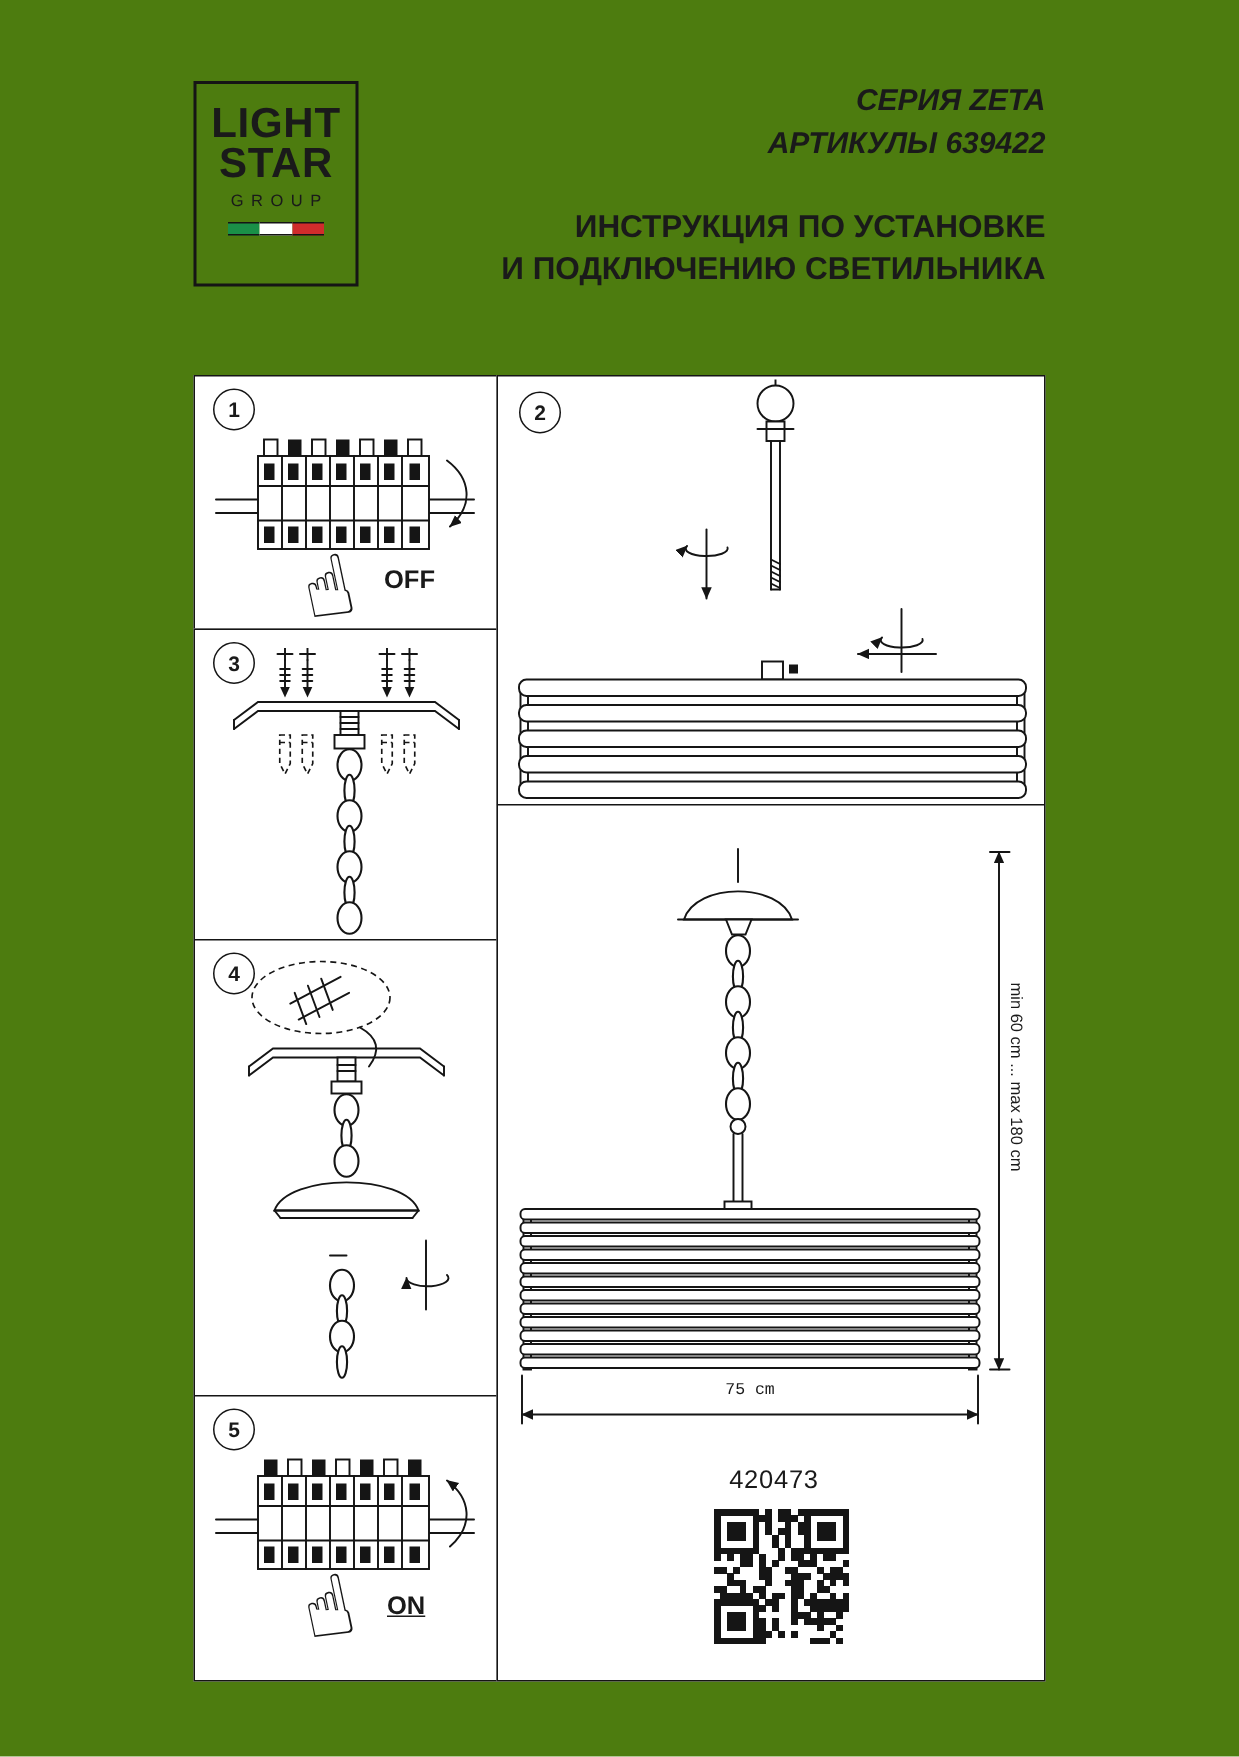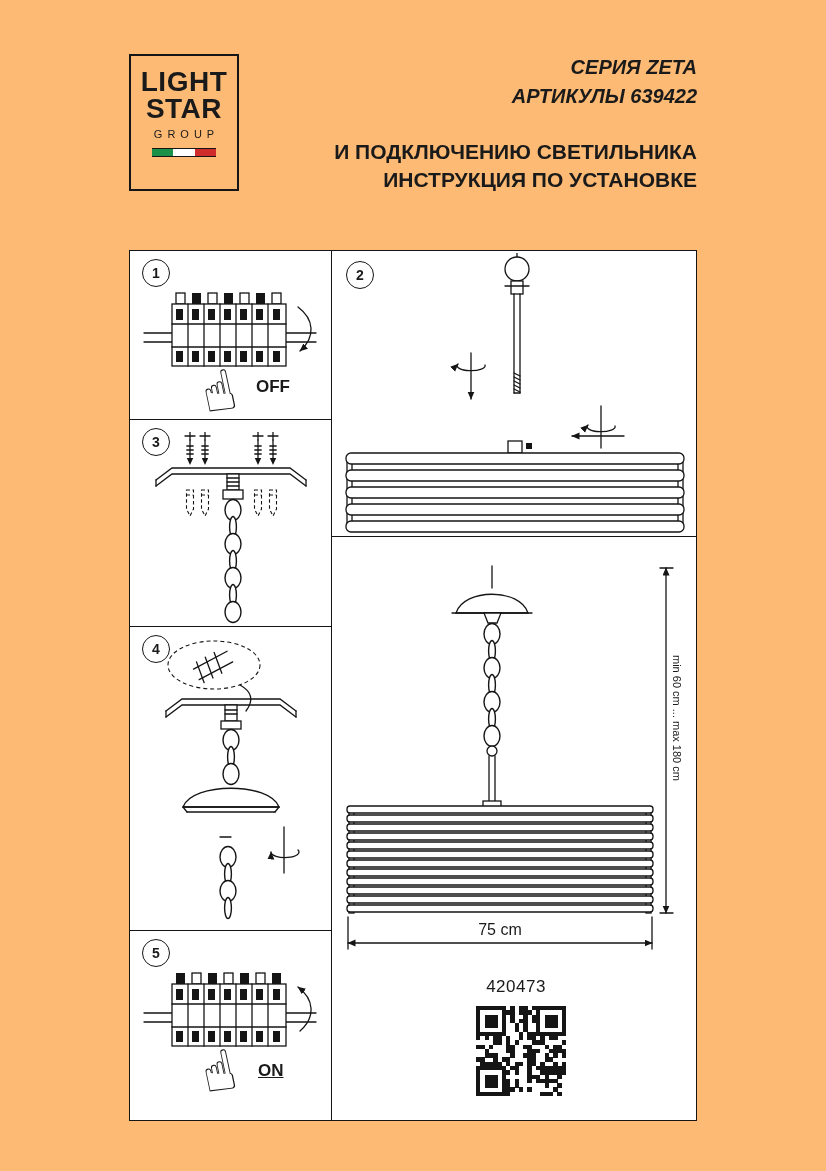--- a/index.html
+++ b/index.html
@@ -1,16 +1,16 @@
 <!DOCTYPE html>
 <html><head>
 <meta charset="utf-8">
 <style>
   html,body{margin:0;padding:0;background:#ffffff;}
-  .page{position:relative;width:826px;height:1171px;background:#fdba74;overflow:hidden;
+  .page{position:relative;width:826px;height:1171px;background:#4d7c0f;overflow:hidden;
         font-family:"Liberation Sans","DejaVu Sans",sans-serif;color:#1a1a1a;}
 
   
   .logo-box{position:absolute;left:129px;top:54px;width:110px;height:137px;
             border:2.5px solid #151515;box-sizing:border-box;text-align:center;padding-top:12px;}
   .logo-word{font-weight:bold;font-size:28px;line-height:0.98;letter-spacing:0.5px;}
   .logo-group{font-size:11px;letter-spacing:5px;margin-top:5px;padding-left:5px;font-weight:500;text-align:center;}
   .flag{width:64px;height:9px;margin:8px auto 0;display:flex;}
   .flag span{flex:1;border-top:1.2px solid #151515;border-bottom:1.2px solid #151515;}
 
@@ -37,21 +37,21 @@
   .lnf{stroke:#151515;fill:#fff;stroke-width:1.3;}
   .blk{fill:#151515;stroke:none;}
   .dsh{stroke:#151515;fill:none;stroke-width:1.1;stroke-dasharray:4 3;}
 
   .switch-label{position:absolute;font-weight:bold;font-size:17px;}
   #p1 .switch-label{left:126px;top:126px;}
   #p5 .switch-label{left:128px;top:130px;text-decoration:underline;}
 
   .dim-v{position:absolute;left:351px;top:118px;font-size:11px;white-space:nowrap;
          transform:rotate(90deg);transform-origin:0 0;}
-  .dim-h{position:absolute;left:103px;top:384px;width:130px;text-align:center;font-size:16px;}
+  .dim-h{position:absolute;left:103px;top:384px;width:130px;text-align:center;font-size:11px;font-family:Liberation Mono, monospace;}
   .article-no{position:absolute;left:104px;top:440px;width:160px;text-align:center;
               font-size:17px;letter-spacing:0.5px;}
   .qr{position:absolute;left:144px;top:469px;width:90px;height:90px;}
   .hand{font-family:"DejaVu Sans",sans-serif;}
 </style>
 </head>
 <body>
 
 <svg width="0" height="0" style="position:absolute" aria-hidden="true">
   <defs>
@@ -90,22 +90,22 @@
       <span style="background: rgb(26, 144, 72);"></span>
       <span style="background: rgb(255, 255, 255);"></span>
       <span style="background: rgb(208, 44, 44);"></span>
     </div>
   </div>
 
   <div class="hdr">
     <div class="line-a">СЕРИЯ ZETA</div>
     <div class="line-a">АРТИКУЛЫ 639422</div>
     <div class="title">
+      <div>ИНСТРУКЦИЯ ПО УСТАНОВКЕ</div>
       <div>И ПОДКЛЮЧЕНИЮ СВЕТИЛЬНИКА</div>
-      <div>ИНСТРУКЦИЯ ПО УСТАНОВКЕ</div>
     </div>
   </div>
 
   <div class="panel" id="p1">
     <div class="stepnum">1</div>
     <svg class="fig" style="left:8px;top:36px" width="186" height="130" viewBox="0 0 186 130">
       <line class="ln" x1="6" y1="46" x2="178" y2="46"></line>
         <line class="ln" x1="6" y1="55" x2="178" y2="55"></line>
       <rect class="lnf" x="38" y="6" width="9" height="11"></rect>
         <rect class="blk" x="54" y="6" width="9" height="11"></rect>

